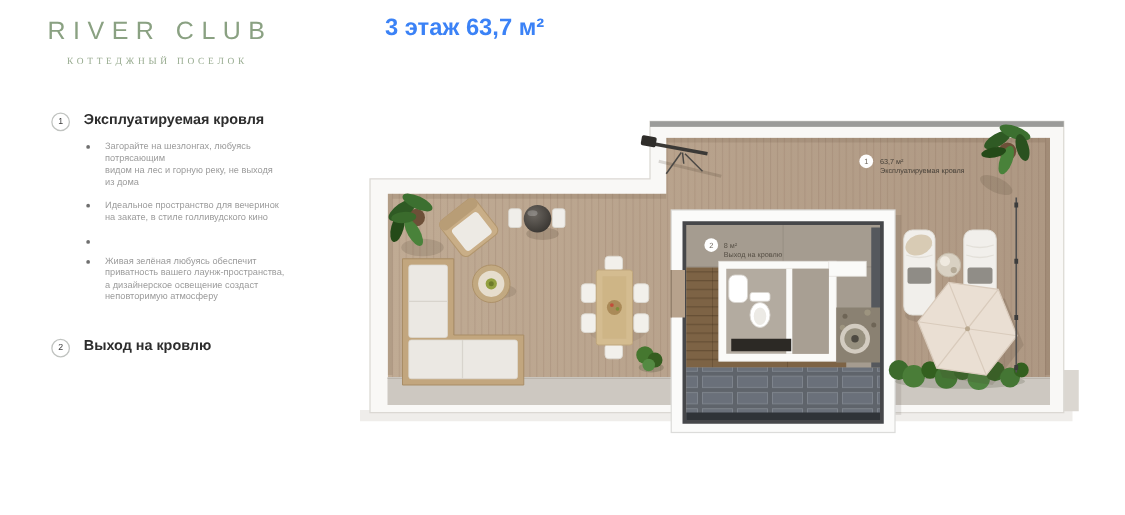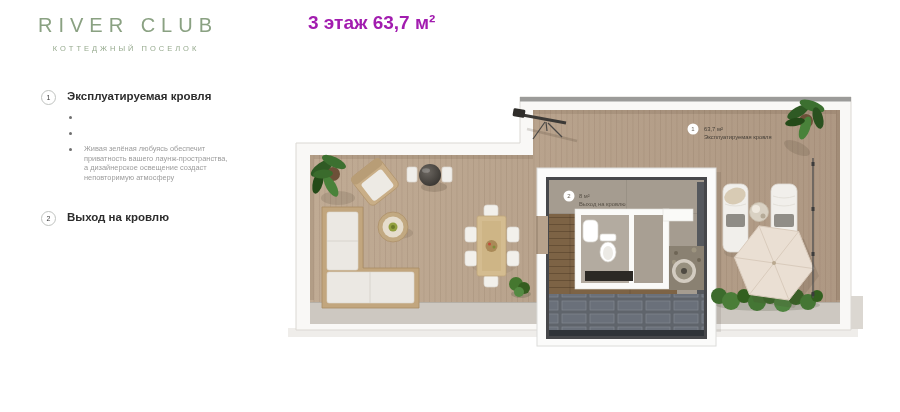--- a/index.html
+++ b/index.html
@@ -1,23 +1,23 @@
 <!DOCTYPE html>
 <html><head>
 <meta charset="utf-8">
 <style>
   html,body{margin:0;padding:0;background:#fff;}
   .page{position:relative;width:900px;height:412px;background:#ffffff;overflow:hidden;
         font-family:"Liberation Sans", sans-serif;}
   
   .brand{position:absolute;left:38px;top:14px;width:176px;text-align:center;}
   .brand-name{font-size:20px;font-weight:400;letter-spacing:6px;color:#8aa182;white-space:nowrap;}
-  .brand-tagline{margin-top:7px;font-size:7.5px;letter-spacing:3px;color:#96aa8e;white-space:nowrap;}
+  .brand-tagline{margin-top:7px;font-size:7.5px;letter-spacing:3px;color:#96aa8e;white-space:nowrap;font-family:Liberation Serif, serif;}
   
-  .plan-title{position:absolute;left:308px;top:12px;margin:0;font-size:19px;font-weight:700;color:#a21caf;}
+  .plan-title{position:absolute;left:308px;top:12px;margin:0;font-size:19px;font-weight:700;color:#3b82f6;}
   
   .legend{position:absolute;left:41px;top:90px;width:224px;}
   .legend-item{display:flex;align-items:flex-start;}
   .legend-item + .legend-item{margin-top:20px;}
   .num-circle{flex:none;width:13px;height:13px;border:1px solid #c0c3c0;border-radius:50%;
               display:flex;align-items:center;justify-content:center;
               font-size:7px;color:#3a3a3a;margin-right:11px;background:#fff;}
   .legend-title{font-size:11.5px;font-weight:700;color:#2d2d2d;line-height:13px;}
   .bullets{list-style:none;margin:9px 0 0 0;padding:0;}
   .bullets li{display:flex;margin-bottom:9px;}
@@ -41,20 +41,29 @@
   <h1 class="plan-title">3 этаж 63,7 м²</h1>
 
   <section class="legend">
     <div class="legend-item">
       <div class="num-circle">1</div>
       <div class="legend-body">
         <div class="legend-title">Эксплуатируемая кровля</div>
         <ul class="bullets">
           <li>
               <span class="bullet-dot"></span>
+              <span class="bullet-text">Загорайте на шезлонгах, любуясь
+потрясающим
+видом на лес и горную реку, не выходя
+из дома</span>
+            </li>
+          <li>
+              <span class="bullet-dot"></span>
+              <span class="bullet-text">Идеальное пространство для вечеринок
+на закате, в стиле голливудского кино</span>
             </li>
           <li>
               <span class="bullet-dot"></span>
             </li>
           <li>
               <span class="bullet-dot"></span>
               <span class="bullet-text">Живая зелёная любуясь обеспечит
 приватность вашего лаунж-пространства,
 а дизайнерское освещение создаст
 неповторимую атмосферу</span>

